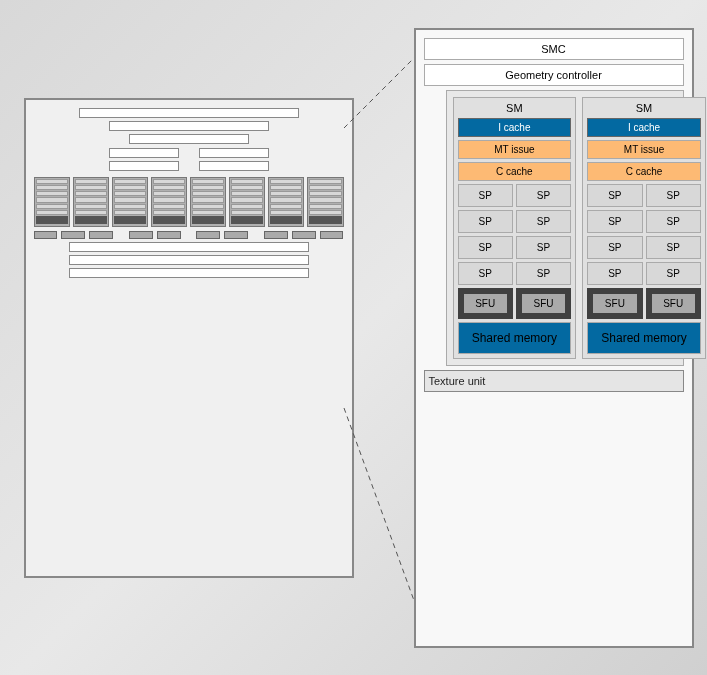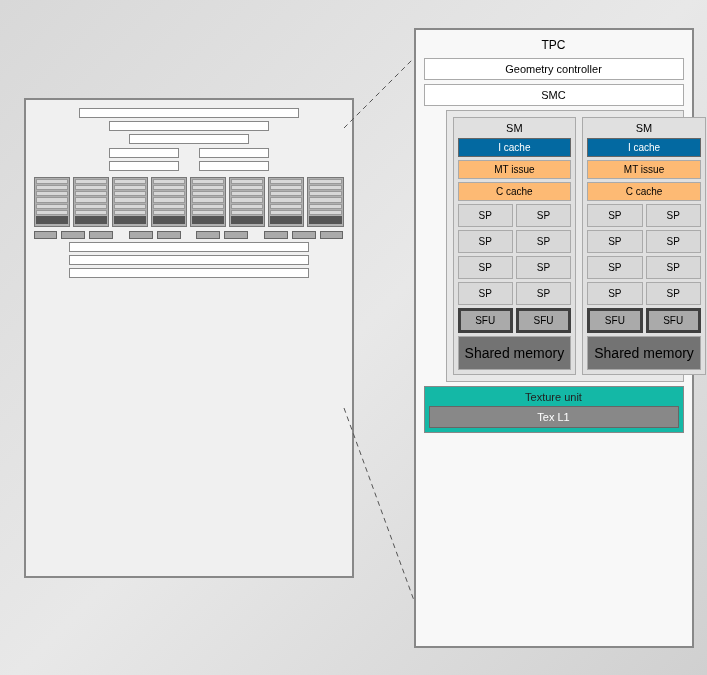--- a/index.html
+++ b/index.html
@@ -232,41 +232,41 @@
     }
 
     .sm-sfu-row {
       display: flex;
       gap: 3px;
     }
 
     .sm-sfu {
       flex: 1;
       background: #aaa;
-      border: 3px solid #404040;
+      border: 6px solid #404040;
       text-align: center;
       padding: 4px 2px;
       font-size: 10px;
     }
 
     .sm-shared {
-      background: #737373;
+      background: #0369a1;
       border: 1px solid #aaa;
       text-align: center;
       padding: 8px 2px;
-      font-size: 14px;
+      font-size: 12px;
       font-weight: normal;
     }
 
     .texture-section {
-      background: #14b8a6;
+      background: #e5e5e5;
       border: 1px solid #888;
       padding: 4px;
       display: flex;
-      flex-direction: column;
+      flex-direction: row;
       gap: 3px;
     }
 
     .texture-label {
       text-align: center;
       font-size: 11px;
       color: #222;
     }
 
     .tex-l1 {
@@ -400,25 +400,24 @@
   </div>
 
   <svg class="connector-svg">
 
     <line x1="330" y1="110" x2="410" y2="30" stroke="#555" stroke-width="1" stroke-dasharray="5,4"></line>
 
     <line x1="330" y1="390" x2="410" y2="610" stroke="#555" stroke-width="1" stroke-dasharray="5,4"></line>
   </svg>
 
   <div class="tpc-diagram">
-    <div class="tpc-label">TPC</div>
+
+    <div class="tpc-row-box">SMC</div>
 
     <div class="tpc-row-box">Geometry controller</div>
-
-    <div class="tpc-row-box">SMC</div>
 
     <div class="smc-box">
       <div class="sm-row">
 
         <div class="sm-col">
           <div class="sm-label">SM</div>
           <div class="sm-component dark">I cache</div>
           <div class="sm-component">MT issue</div>
           <div class="sm-component">C cache</div>
 
@@ -476,18 +475,17 @@
           </div>
 
           <div class="sm-shared">Shared memory</div>
         </div>
 
       </div>
     </div>
 
     <div class="texture-section">
       <div class="texture-label">Texture unit</div>
-      <div class="tex-l1">Tex L1</div>
     </div>
 
   </div>
 
 </div>
 
 </body></html>

